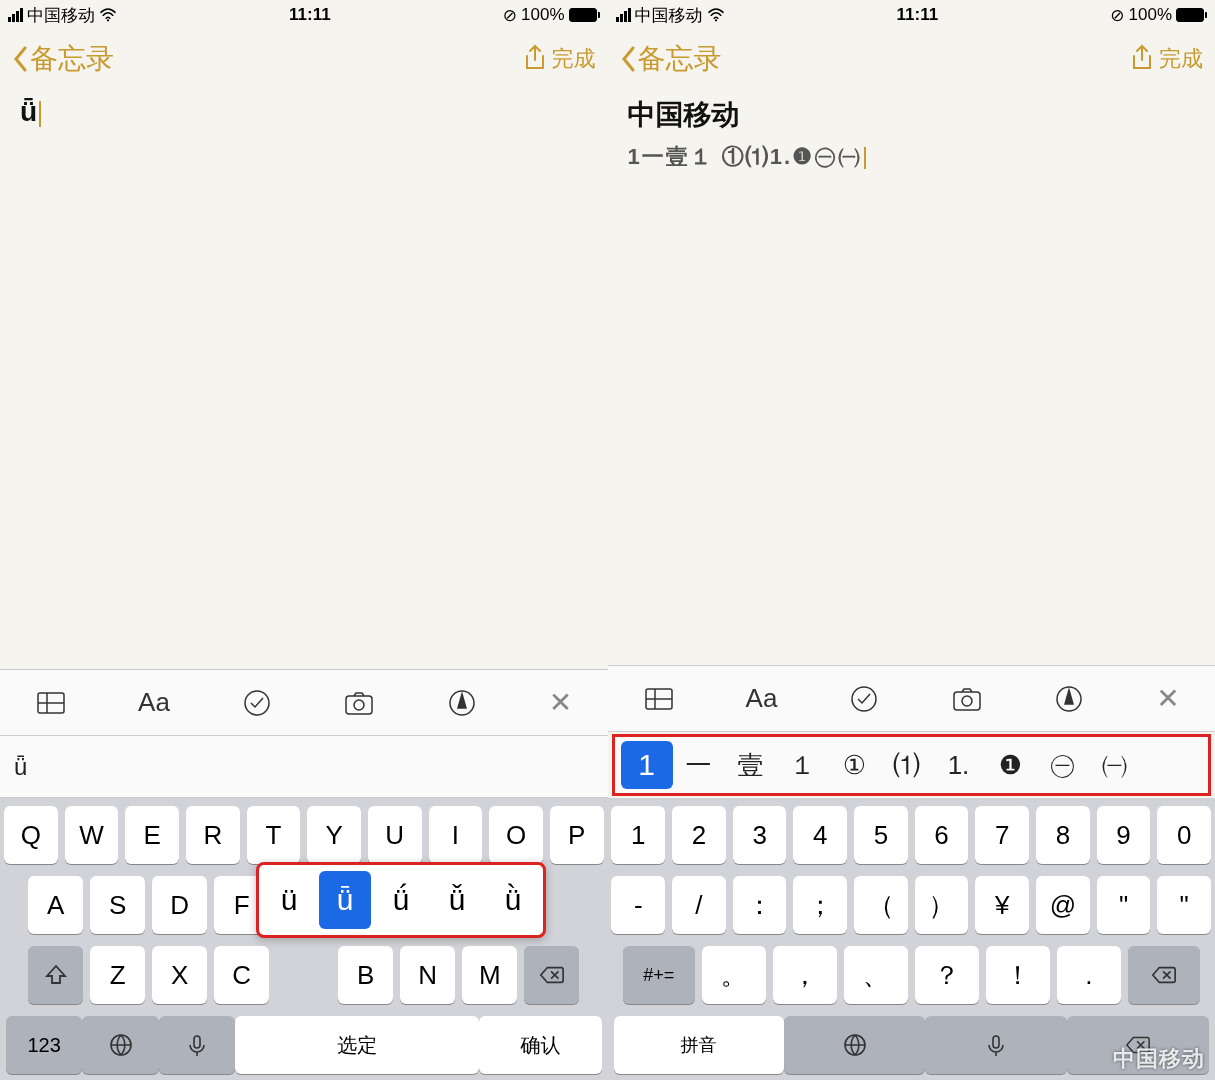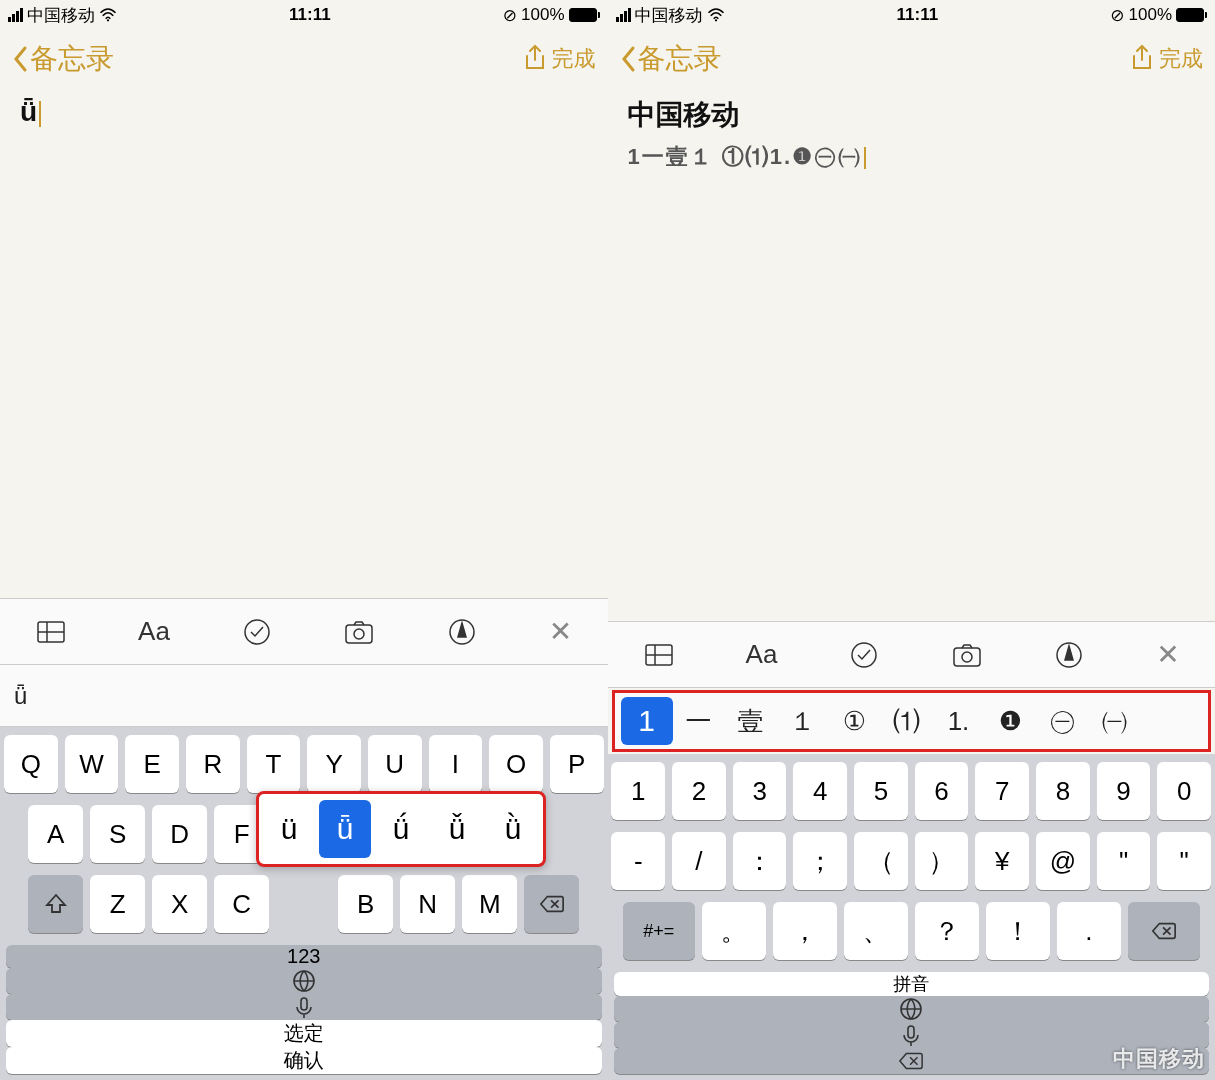--- a/index.html
+++ b/index.html
@@ -30,21 +30,21 @@
 .cand.selected { background: #1b69e5; color: #fff; border-radius: 6px; font-size: 30px; }
 .keyboard { background: #d1d3d8; padding: 8px 4px 6px; display: flex; flex-direction: column; gap: 12px; flex: 0 0 auto; }
 .krow { display: flex; gap: 7px; justify-content: center; position: relative; }
 .key { background: #fff; border-radius: 6px; box-shadow: 0 1px 0 #888; height: 58px; flex: 1; display: flex; align-items: center; justify-content: center; font-size: 26px; color: #000; max-width: 55px; }
 .key.fn { background: #adb2bb; }
 .key.shift svg, .key.backspace svg { width: 26px; height: 26px; stroke: #333; fill: none; stroke-width: 1.8; }
 .popup { position: absolute; background: #fff; border-radius: 8px; box-shadow: 0 2px 8px rgba(0,0,0,0.25); display: flex; padding: 6px 4px; gap: 4px; z-index: 5; }
 .popup.highlight-box { border: 3px solid #d22; }
 .popup .opt { width: 52px; height: 58px; display: flex; align-items: center; justify-content: center; font-size: 30px; border-radius: 6px; }
 .popup .opt.selected { background: #1b69e5; color: #fff; }
-.bottom-row { display: flex; padding: 0 2px; flex-direction: column; }
+.bottom-row { display: flex; padding: 0 2px; }
 .bottom-row .bk { background: #adb2bb; border-radius: 6px; box-shadow: 0 1px 0 #888; height: 58px; display: flex; align-items: center; justify-content: center; font-size: 20px; }
 .bk.small { flex: 1; }
 .bk.space { flex: 3.2; background: #fff; }
 .bk.confirm { flex: 1.6; background: #fff; }
 .bk.pinyin { flex: 1.2; background: #fff; font-size: 18px; align-items: center; }
 .bk svg { width: 26px; height: 26px; stroke: #333; fill: none; stroke-width: 1.6; }
 .watermark { position: absolute; bottom: 6px; right: 10px; font-size: 22px; font-weight: bold; color: rgba(255,255,255,0.85); text-shadow: 0 0 3px rgba(0,0,0,0.6); z-index: 10; letter-spacing: 1px; }
 .signal-bars { display: inline-flex; align-items: flex-end; gap: 1px; }
 .signal-bars span { width: 3px; background: #000; }
 .signal-bars span:nth-child(1){height:5px}.signal-bars span:nth-child(2){height:8px}.signal-bars span:nth-child(3){height:11px}.signal-bars span:nth-child(4){height:14px}

